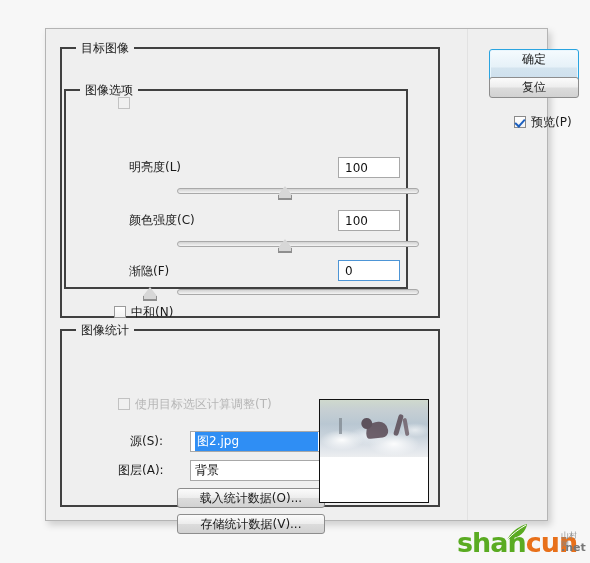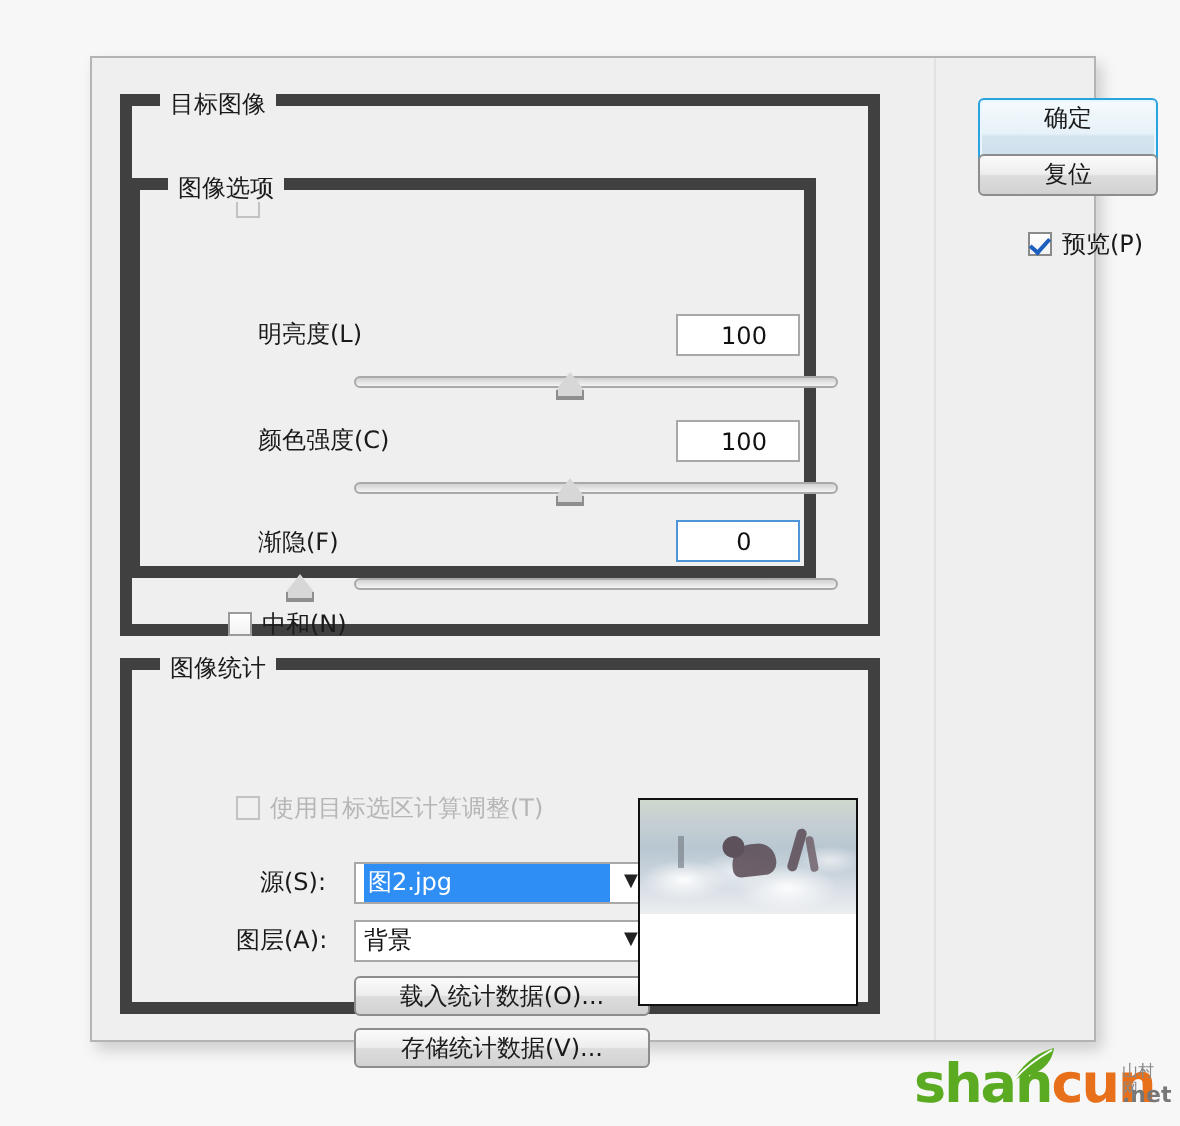--- a/index.html
+++ b/index.html
@@ -27,21 +27,21 @@
     height: 493px;
     background: #efefef;
     border: 1px solid #b4b4b4;
     box-sizing: border-box;
     box-shadow: 3px 4px 7px rgba(0,0,0,0.17);
   }
 
   
   .group {
     position: absolute;
-    border: 6px solid #404040;
+    border: 2px solid #404040;
     box-sizing: border-box;
     background: transparent;
   }
   .group > .legend {
     position: absolute;
     top: -8px;
     left: 14px;
     background: #efefef;
     padding: 0 5px;
     font-size: 12px;
@@ -122,21 +122,20 @@
     width: 62px;
     height: 21px;
     box-sizing: border-box;
     background: #ffffff;
     border: 1px solid #a8a8a8;
     font-family: "DejaVu Sans", "Liberation Sans", sans-serif;
     font-size: 12px;
     color: #111;
     padding: 0 0 0 6px;
     line-height: 19px;
-    text-align: center;
   }
   .numbox.focused { border: 1px solid #4d95d6; }
 
   .track {
     position: absolute;
     height: 6px;
     width: 242px;
     box-sizing: border-box;
     border: 1px solid #a9a9a9;
     border-radius: 3px;
@@ -187,20 +186,21 @@
   .combo {
     position: absolute;
     width: 148px;
     height: 21px;
     box-sizing: border-box;
     background: #ffffff;
     border: 1px solid #a8a8a8;
     display: flex;
     align-items: center;
     padding: 0 0 0 4px;
+    margin-left: 13px;
   }
   .combo .txt {
     flex: 1;
     font-size: 12px;
     line-height: 19px;
     white-space: nowrap;
     overflow: hidden;
     color: #111;
   }
   .combo.selected .txt {

